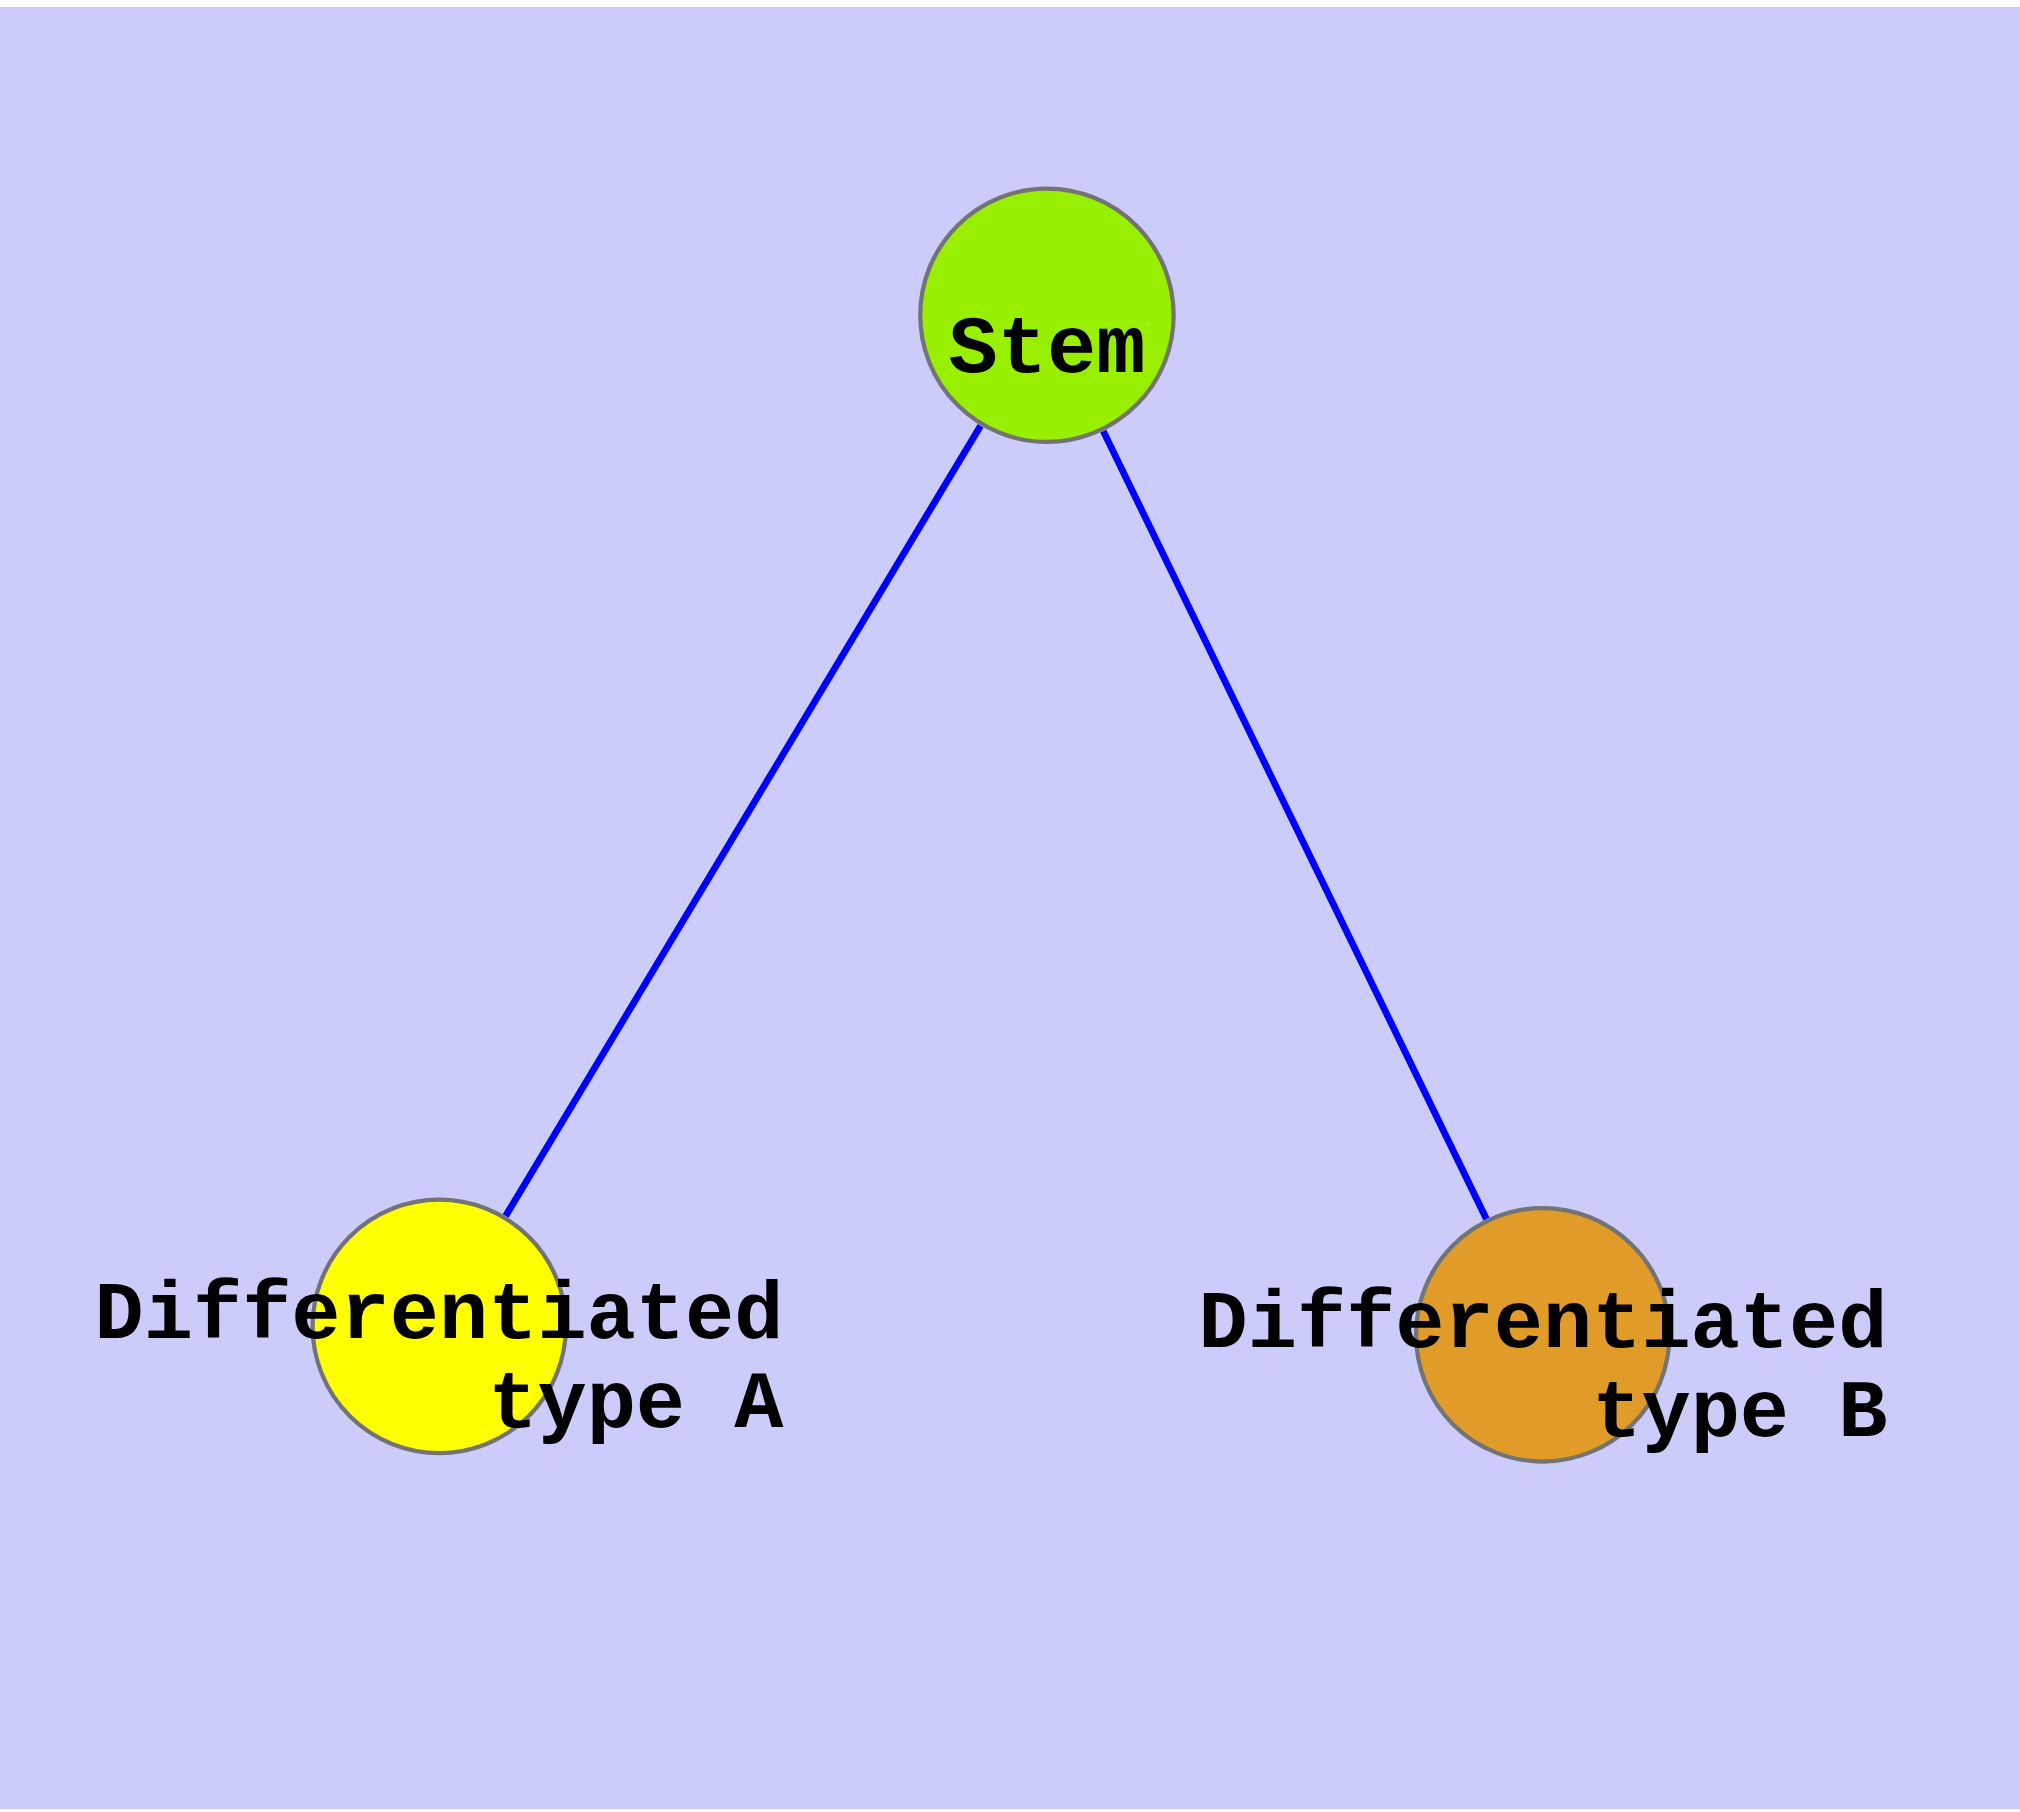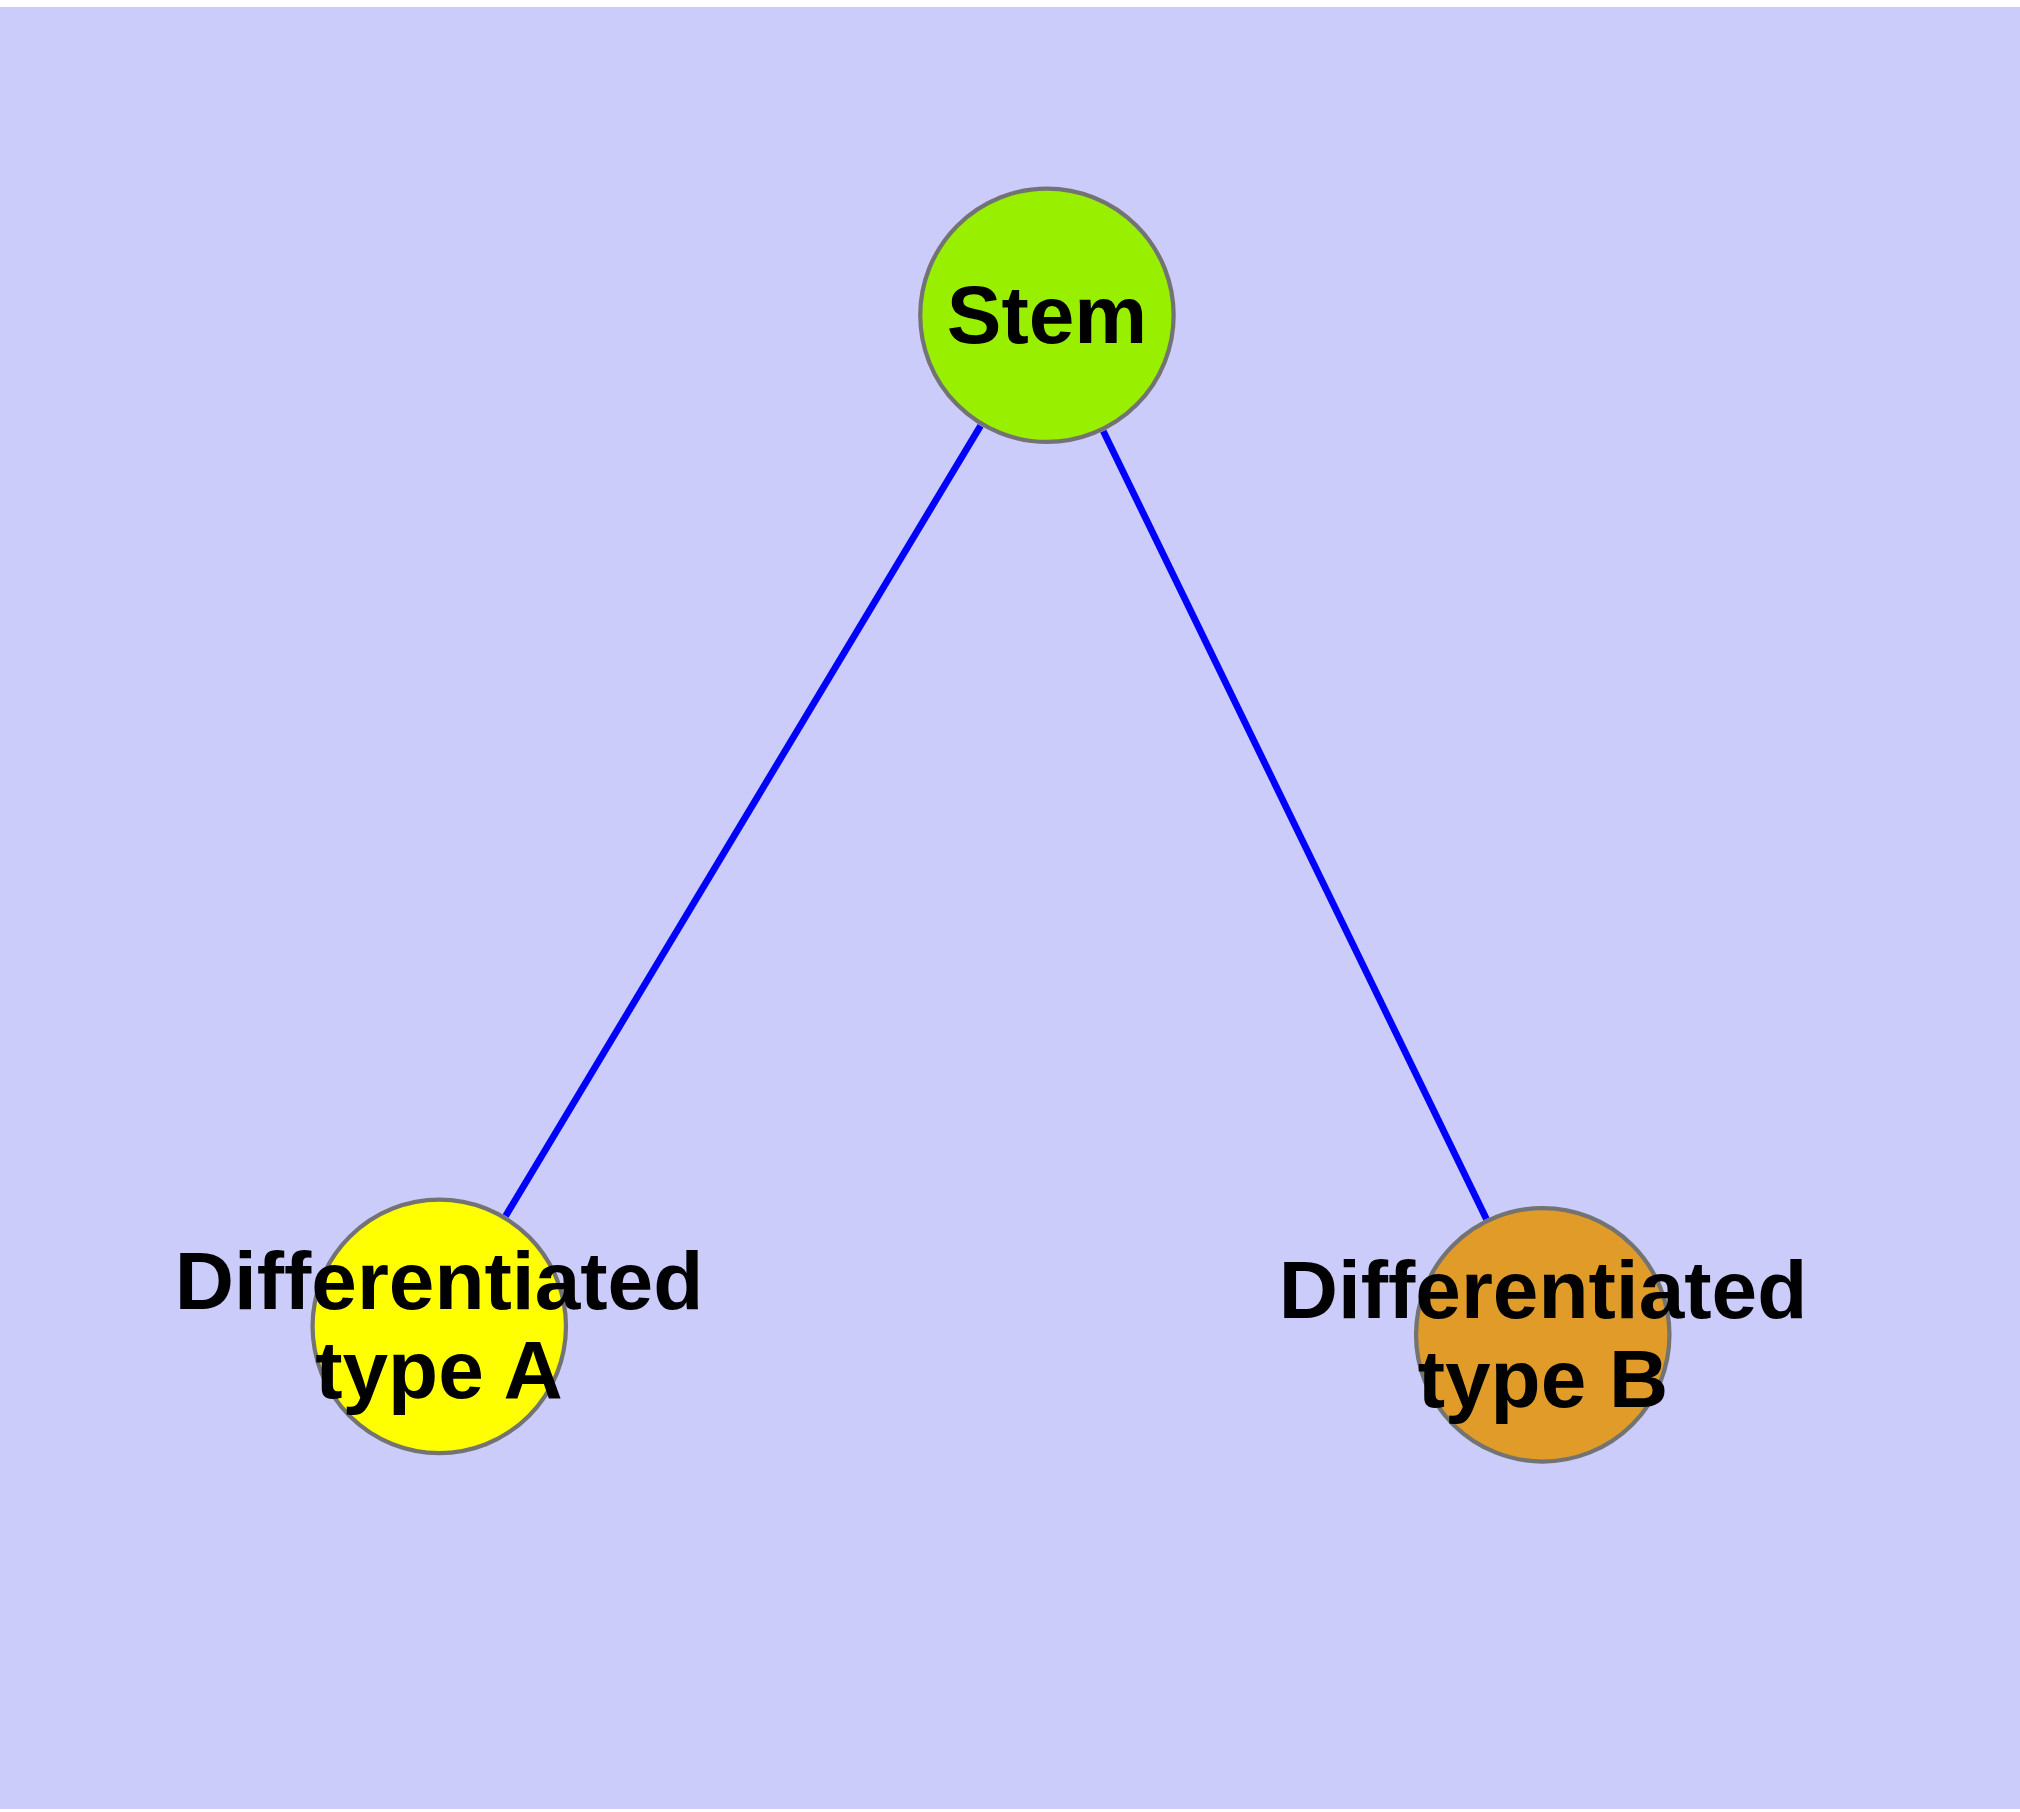--- a/index.html
+++ b/index.html
@@ -29,26 +29,27 @@
     left: 0;
     top: 0;
     width: 2021px;
     height: 1812px;
     display: block;
   }
   .node-label {
     position: absolute;
     color: #000000;
     font-weight: bold;
-    font-family: Liberation Sans, sans-serif;
-    text-align: center;
+    font-family: Liberation Mono, monospace;
+    text-align: right;
     line-height: 1.08;
     white-space: pre;
     pointer-events: none;
     transform: translate(-50%, -50%);
+    margin-top: 36px;
   }
 </style>
 </head>
 <body>
 
 <div id="canvas">
   <div id="plot-area"></div>
 
   <svg id="graph-svg" viewBox="0 0 2384 2138" xmlns="http://www.w3.org/2000/svg">
     <g id="edges-layer">

